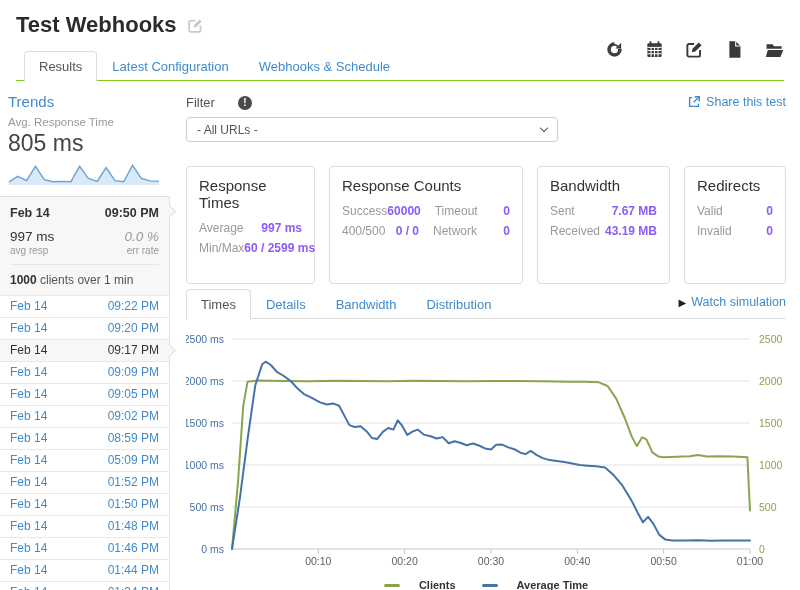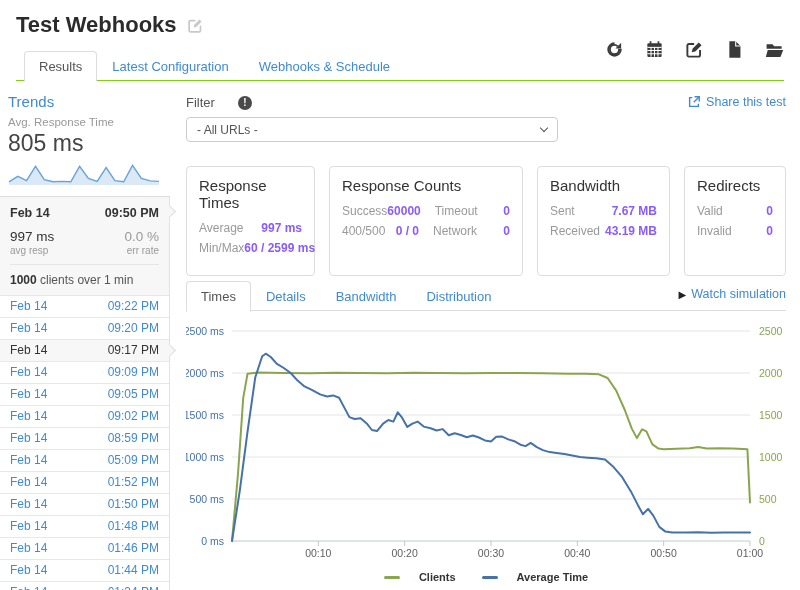--- a/index.html
+++ b/index.html
@@ -25,21 +25,21 @@
   .sidebar { width:170px; flex:0 0 170px; padding-top:12px; }
   .trends-block { padding:0 8px 10px 8px; }
   .trends-title { font-size:15px; color:#428bca; cursor:pointer; }
   .avg-label { font-size:11.5px; color:#999; margin-top:6px; }
   .avg-value { font-size:23px; color:#444; margin-top:2px; }
   .spark { margin-top:2px; display:block; }
   .sidebar-lower { border-right:1px solid #e2e2e2; }
   .summary { background:#f7f7f7; border-top:1px solid #ddd; padding:9px 10px 8px 10px; position:relative; font-size:12px; }
   .sum-row1 { display:flex; justify-content:space-between; font-size:12.5px; font-weight:bold; color:#333; }
   .sum-row2 { display:flex; justify-content:space-between; margin-top:9px; font-size:13.5px; }
-  .sum-avg { color:#333; } .sum-err { color:#999; }
+  .sum-avg { color:#333; } .sum-err { color:#999;font-style:italic; }
   .sum-row3 { display:flex; justify-content:space-between; font-size:10px; color:#999; margin-top:1px; }
   .sum-row4 { border-top:1px solid #e6e6e6; margin-top:8px; padding-top:8px; font-size:12px; color:#555; }
   .sum-row4 b { color:#333; }
   .point-arrow { position:absolute; right:-5px; top:10px; width:9px; height:9px; background:#f7f7f7;
     border-top:1px solid #ddd; border-right:1px solid #ddd; transform:rotate(45deg); }
   .run-row { display:flex; justify-content:space-between; padding:3px 10px; border-top:1px solid #e8e8e8;
     font-size:12px; color:#428bca; cursor:pointer; line-height:15px; position:relative; }
   .run-row.selected { background:#f7f7f7; color:#333; }
   .run-row.selected .point-arrow { top:50%; margin-top:-5px; }
 
@@ -50,21 +50,21 @@
   .info-badge { display:inline-block; width:14px; height:14px; border-radius:50%; background:#4a4a4a;
     color:#fff; font-size:10px; font-weight:bold; text-align:center; line-height:14px; cursor:pointer; }
   .share-link { display:flex; align-items:center; gap:5px; font-size:12.5px; color:#428bca; cursor:pointer; text-decoration:none; }
   .url-select { margin-top:7px; width:372px; height:25px; border:1px solid #ccc; border-radius:4px;
     background:#fff; display:flex; align-items:center; justify-content:space-between; padding:0 10px;
     font-size:12px; color:#555; cursor:pointer; }
   .chev { width:6px; height:6px; border-right:1.5px solid #555; border-bottom:1.5px solid #555;
     transform:rotate(45deg); margin-top:-3px; }
 
   .cards { display:flex; gap:14px; margin-top:24px; }
-  .card { border:1px solid #ddd; border-radius:4px; padding:10px 12px 20px 12px; }
+  .card { border:1px solid #ddd; border-radius:4px; padding:10px 12px 28px 12px; }
   .card0 { width:129px; } .card1 { width:194px; } .card2 { width:133px; } .card3 { flex:1; }
   .card-title { font-size:15px; color:#333; margin-bottom:10px; }
   .card-row { display:flex; margin-top:6px; font-size:12px; }
   .pair { display:flex; justify-content:space-between; flex:1; }
   .pair + .pair { margin-left:14px; }
   .pair .lbl { color:#999; }
   .pair .val { color:#8b5cf6; font-weight:bold; text-align:left; white-space:nowrap; }
 
   .chart-tabbar { margin-top:4px; border-bottom:1px solid #ddd; height:31px; position:relative; }
   .watch-link { position:absolute; right:0; top:7px; display:flex; align-items:center; gap:5px;

